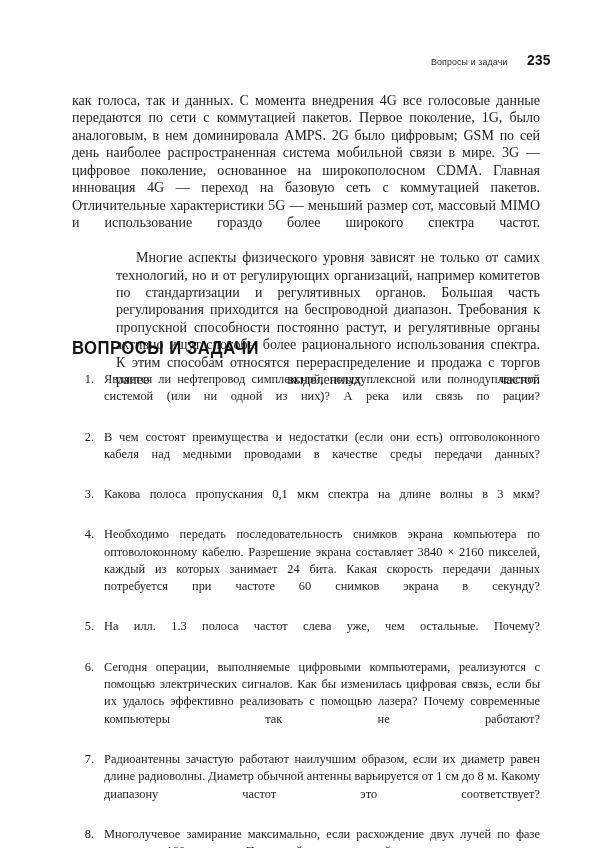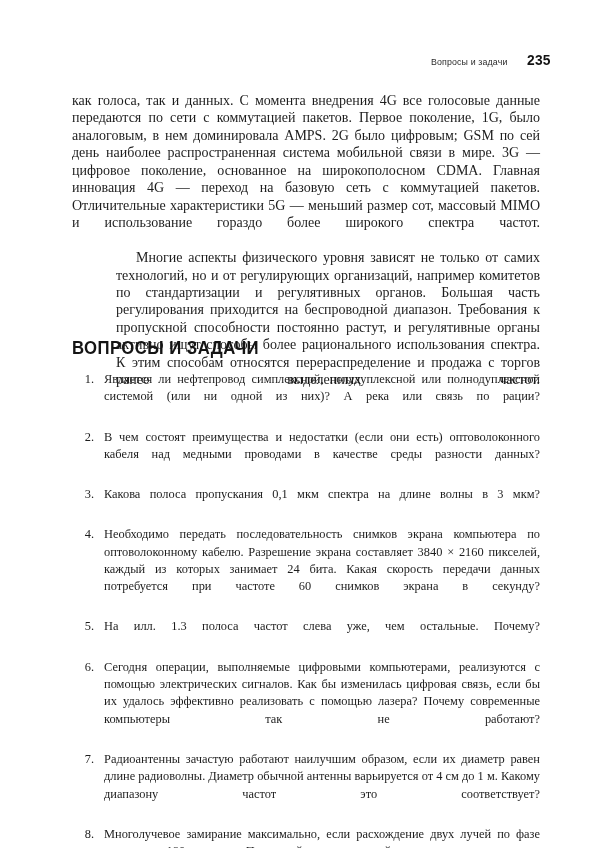--- a/index.html
+++ b/index.html
@@ -145,41 +145,41 @@
 
   <h2 class="section-title">ВОПРОСЫ И ЗАДАЧИ</h2>
 
   <ol class="problems">
     <li>
       <span class="num">1.</span>
       <span class="txt">Является ли нефтепровод симплексной, полудуплексной или полнодуплексной системой (или ни одной из них)? А река или связь по рации?</span>
     </li>
     <li>
       <span class="num">2.</span>
-      <span class="txt">В чем состоят преимущества и недостатки (если они есть) оптоволоконного кабеля над медными проводами в качестве среды разности данных?</span>
+      <span class="txt">В чем состоят преимущества и недостатки (если они есть) оптоволоконного кабеля над медными проводами в качестве среды передачи данных?</span>
     </li>
     <li>
       <span class="num">3.</span>
       <span class="txt">Какова полоса пропускания 0,1 мкм спектра на длине волны в 3 мкм?</span>
     </li>
     <li>
       <span class="num">4.</span>
       <span class="txt">Необходимо передать последовательность снимков экрана компьютера по оптоволоконному кабелю. Разрешение экрана составляет 3840 × 2160 пикселей, каждый из которых занимает 24 бита. Какая скорость передачи данных потребуется при частоте 60 снимков экрана в секунду?</span>
     </li>
     <li>
       <span class="num">5.</span>
       <span class="txt">На илл. 1.3 полоса частот слева уже, чем остальные. Почему?</span>
     </li>
     <li>
       <span class="num">6.</span>
       <span class="txt">Сегодня операции, выполняемые цифровыми компьютерами, реализуются с помощью электрических сигналов. Как бы изменилась цифровая связь, если бы их удалось эффективно реализовать с помощью лазера? Почему современные компьютеры так не работают?</span>
     </li>
     <li>
       <span class="num">7.</span>
-      <span class="txt">Радиоантенны зачастую работают наилучшим образом, если их диаметр равен длине радиоволны. Диаметр обычной антенны варьируется от 4 см до 1 м. Какому диапазону частот это соответствует?</span>
+      <span class="txt">Радиоантенны зачастую работают наилучшим образом, если их диаметр равен длине радиоволны. Диаметр обычной антенны варьируется от 1 см до 8 м. Какому диапазону частот это соответствует?</span>
     </li>
     <li>
       <span class="num">8.</span>
       <span class="txt">Многолучевое замирание максимально, если расхождение двух лучей по фазе составляет 180 градусов. При какой разности путей достигается максимальное замирание для соединения 1 ГГц длиной 100 км?</span>
     </li>
 
   </ol>
 
 </div>
 

